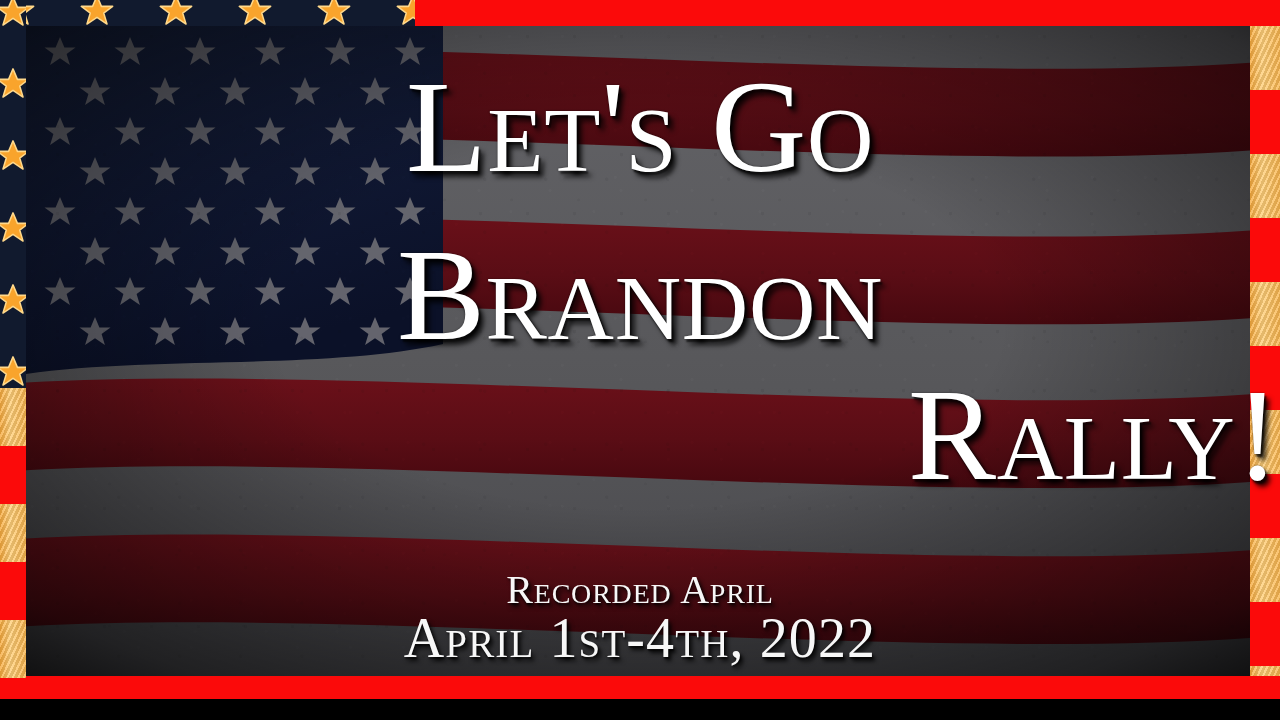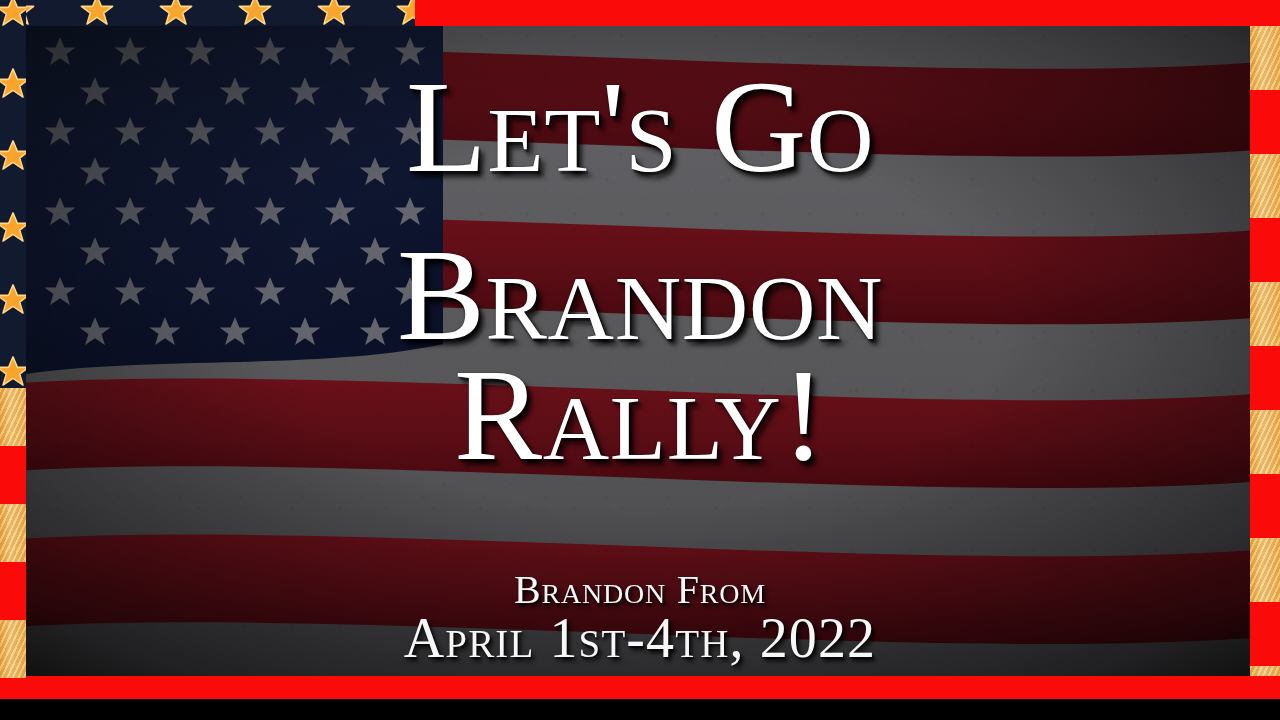--- a/index.html
+++ b/index.html
@@ -189,21 +189,21 @@
     letter-spacing: 0.005em;
     line-height: .96;
     text-shadow:
       5px 6px 5px rgba(0,0,0,.80),
       2px 3px 2px rgba(0,0,0,.70),
       0 0 2px rgba(0,0,0,.55);
     white-space: nowrap;
   }
   .line1 { top: 64px;  font-size: 132px; }
   .line2 { top: 232px; font-size: 132px; }
-  .line3 { top: 352px; font-size: 132px; }
+  .line3 { top: 372px; font-size: 132px; text-align: right; }
 
   .sub {
     position: absolute;
     left: 0;
     right: 0;
     text-align: center;
     color: #f7f7f7;
     font-family: "Liberation Serif", "DejaVu Serif", serif;
     font-variant: small-caps;
     letter-spacing: 0.02em;
@@ -379,17 +379,17 @@
 
     <div class="grain"></div>
     <div class="vignette"></div>
   </div>
 
   <div class="text-layer">
     <div class="headline line1">Let's Go</div>
     <div class="headline line2">Brandon</div>
     <div class="headline line3">Rally!</div>
 
-    <div class="sub sub1">Brandon From</div>
+    <div class="sub sub1">Recorded April</div>
     <div class="sub sub2">April 1st-4th, 2022</div>
   </div>
 
 </div>
 
 </body></html>

